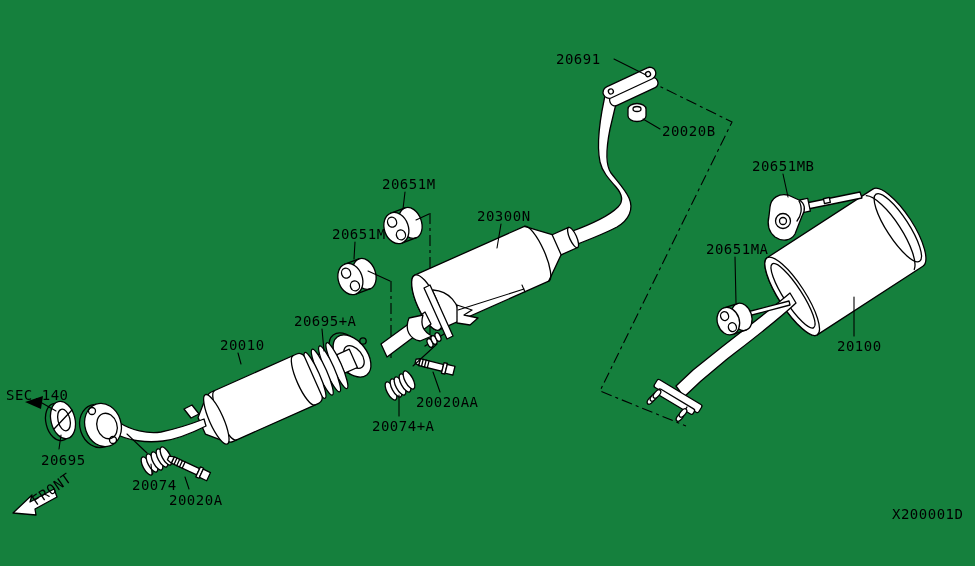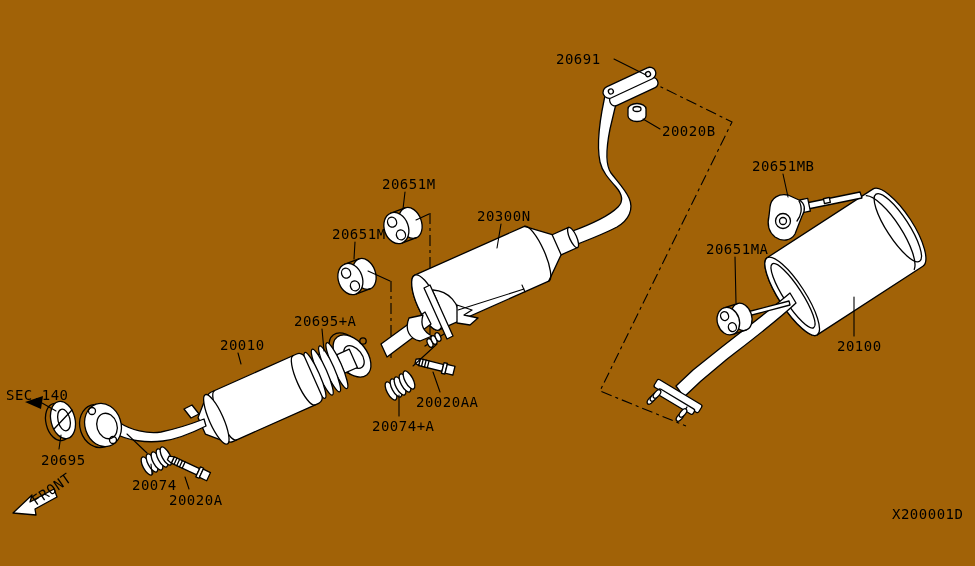--- a/index.html
+++ b/index.html
@@ -1,16 +1,16 @@
 <!DOCTYPE html>
 <html><head>
 <meta charset="utf-8">
 <style>
   html,body{margin:0;padding:0;background:#fff;}
-  .stage{position:relative;width:975px;height:566px;background:#a16207;overflow:hidden;
+  .stage{position:relative;width:975px;height:566px;background:#15803d;overflow:hidden;
          font-family:"DejaVu Sans Mono",monospace;}
   svg{display:block}
   .ln{fill:none;stroke:#000;stroke-width:1.3;stroke-linecap:round;stroke-linejoin:round;}
   .fw{fill:#fff;stroke:#000;stroke-width:1.3;stroke-linejoin:round;}
   .thin{fill:none;stroke:#000;stroke-width:1.1;stroke-linecap:round;}
   .dd{fill:none;stroke:#000;stroke-width:1.1;stroke-dasharray:11 4 3 4;}
   .lbl{font:14px "DejaVu Sans Mono",monospace;fill:#000;letter-spacing:.5px;}
   .blk{fill:#000;stroke:none;}
 </style>
 </head>

